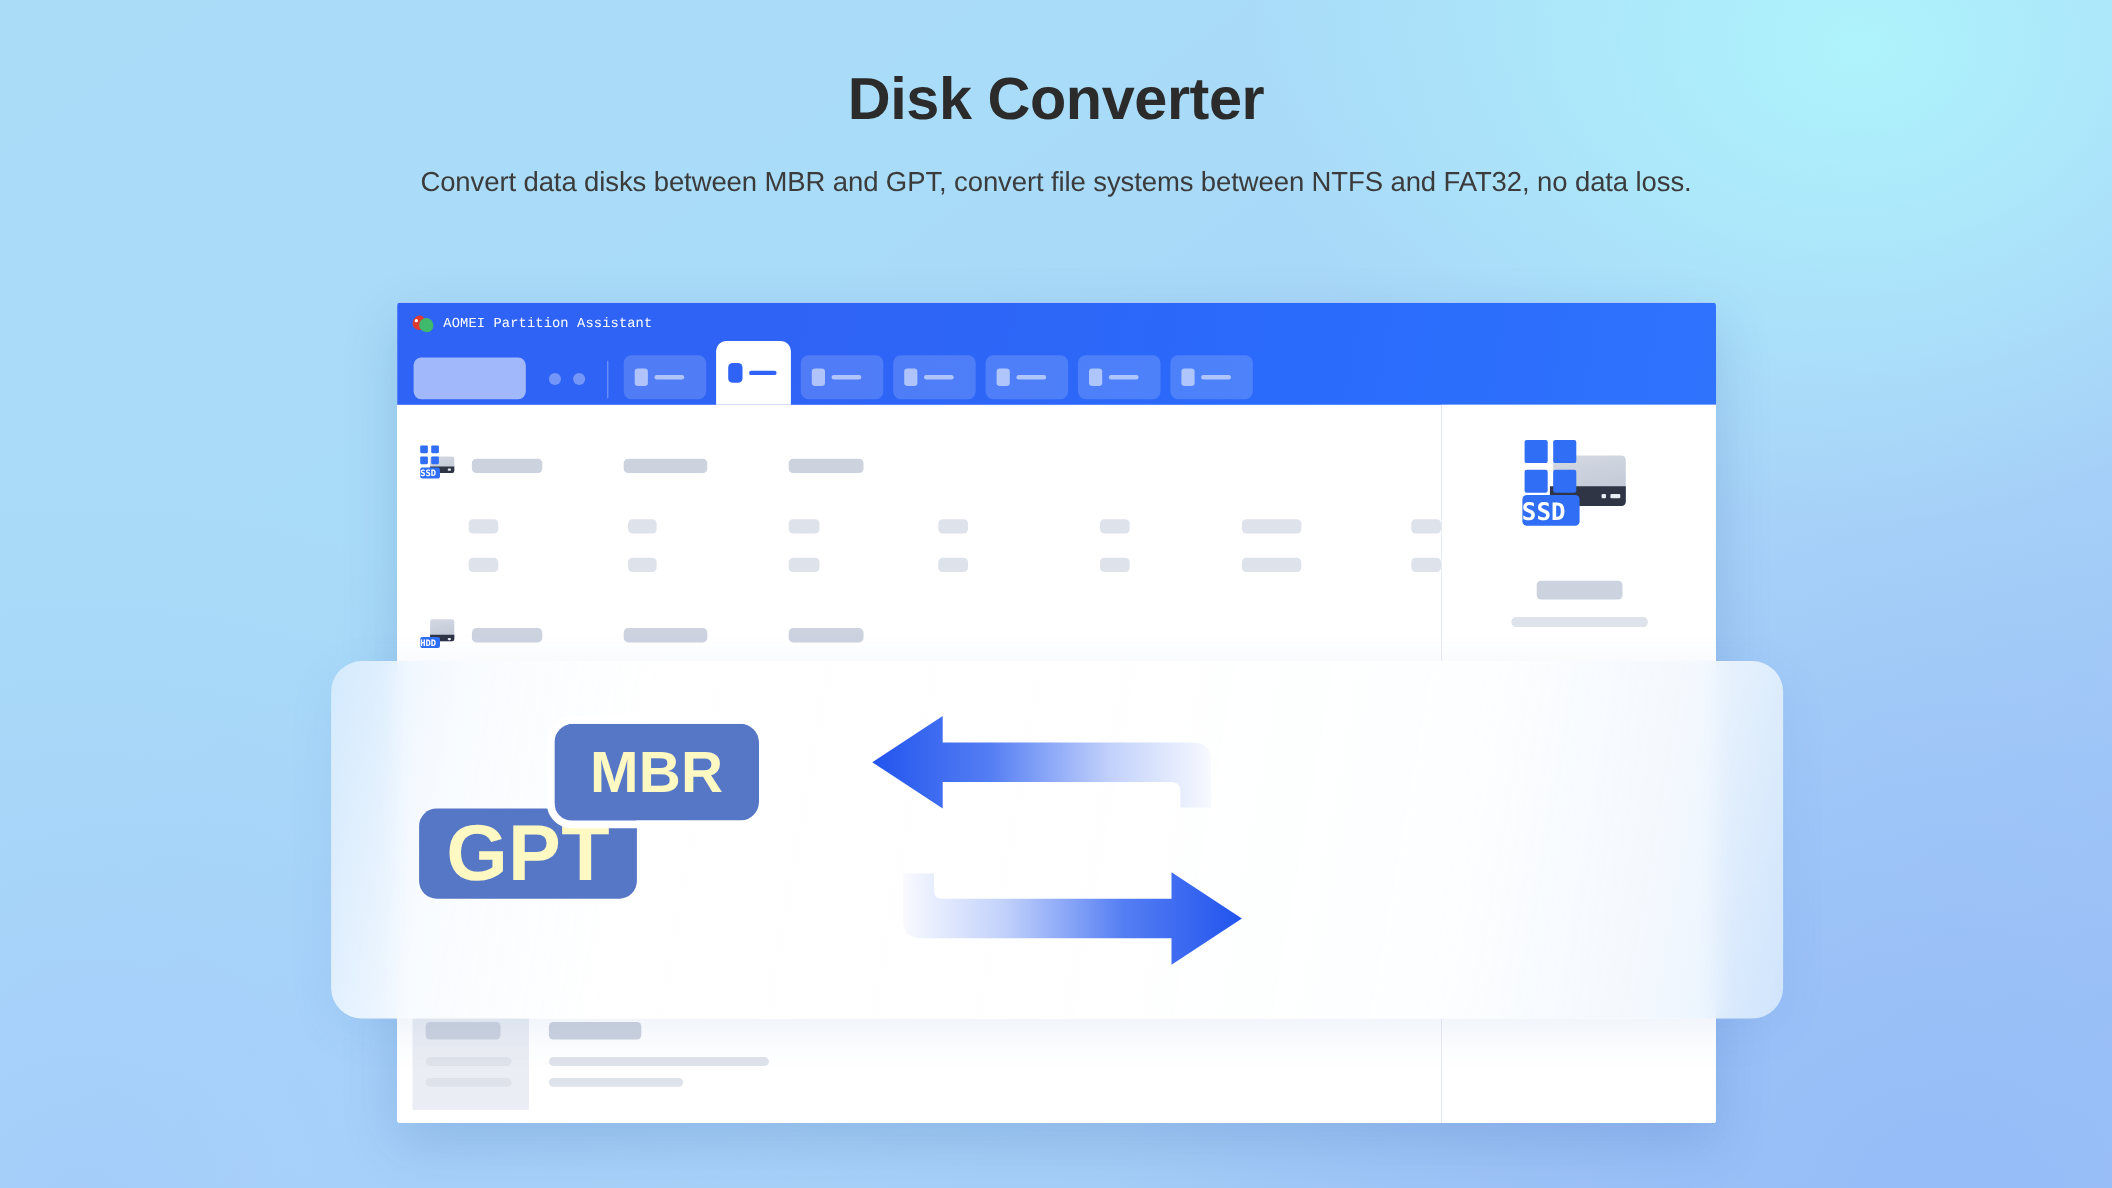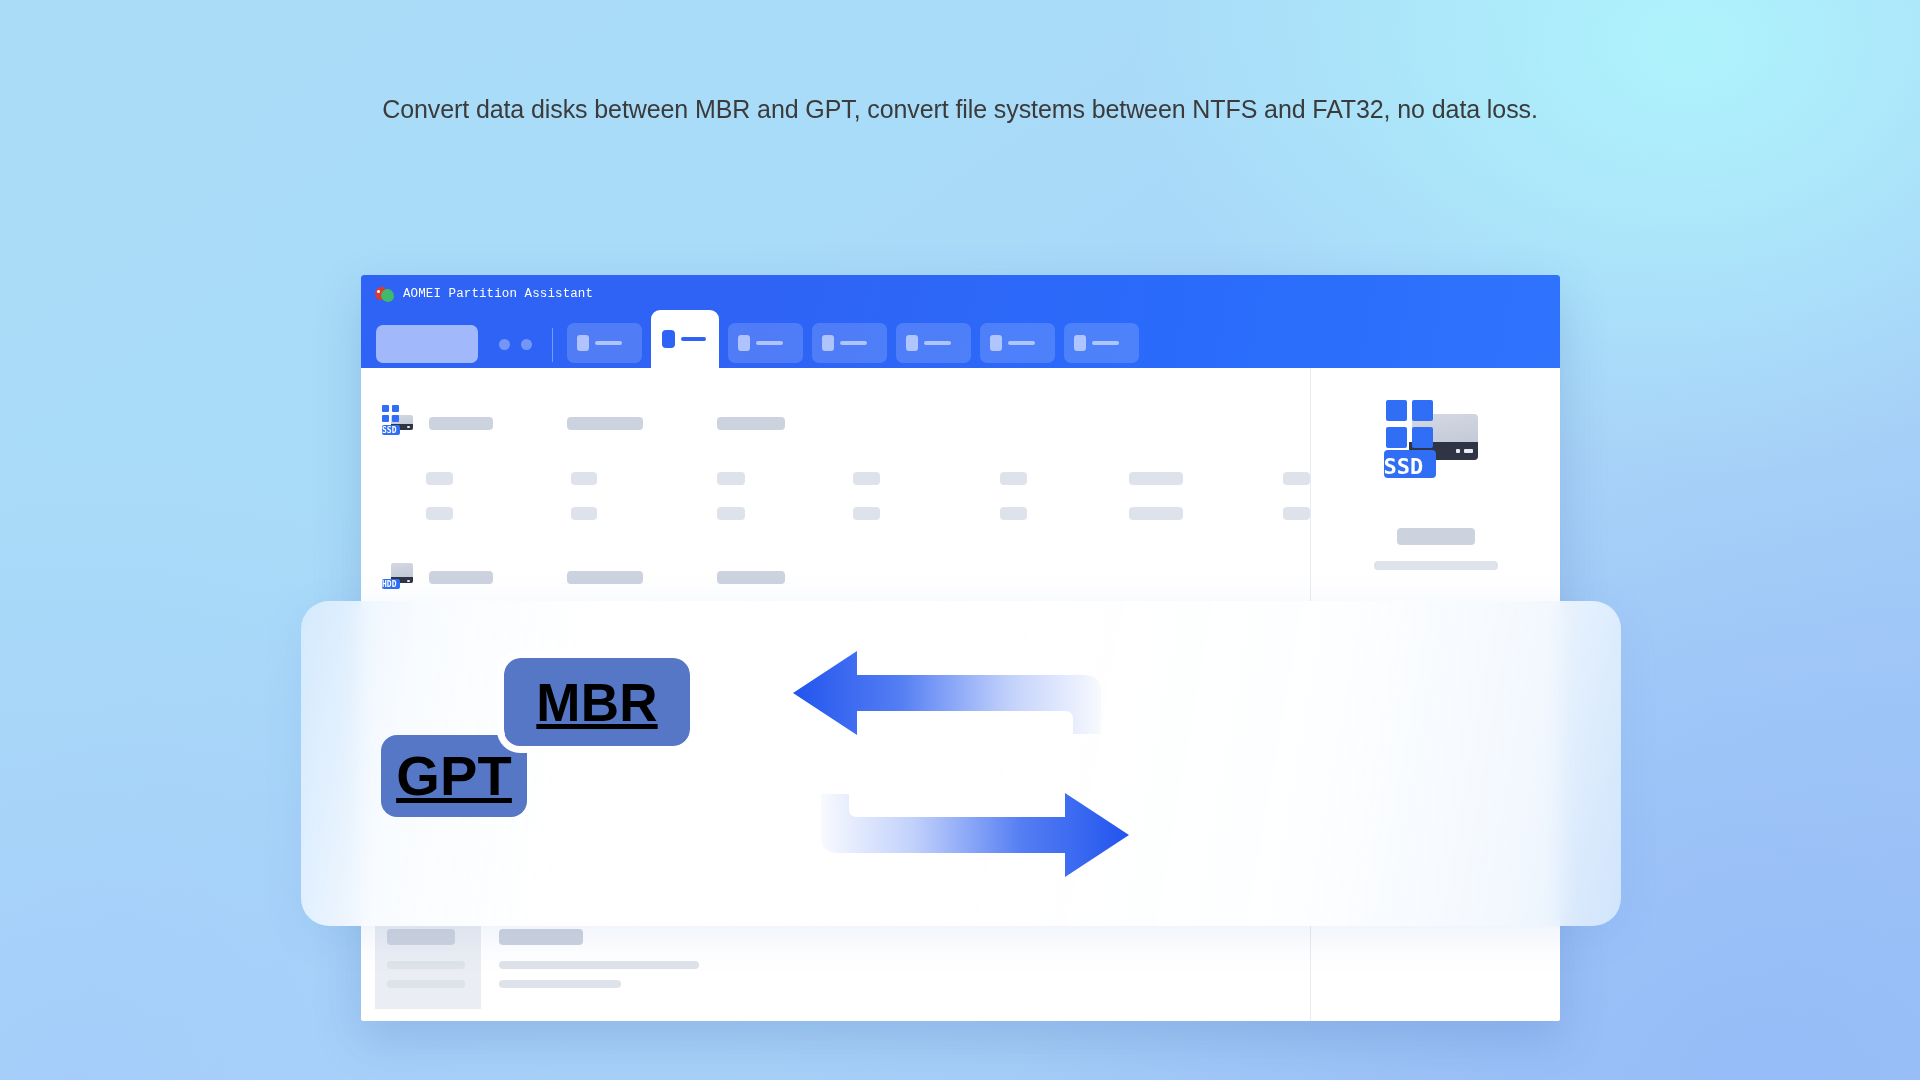--- a/index.html
+++ b/index.html
@@ -305,32 +305,31 @@
         rgba(253,254,255,0.985) 76%,
         rgba(243,248,254,0.93) 90%,
         rgba(221,237,253,0.80) 100%);
     backdrop-filter: blur(10px);
     box-shadow: 0 10px 40px rgba(70,120,200,0.10);
   }
 
   .badge-pill {
     position: absolute;
     background: #5577c6;
-    color: #000000;
+    color: #fef9c3;
     font-weight: 700;
     display: flex;
     align-items: center;
     justify-content: center;
     border-radius: 14px;
     letter-spacing: 0.2px;
     line-height: 1;
-    text-decoration: underline;
   }
   .badge-mbr  { left: 203px;  top: 57px;  width: 186px; height: 88px; font-size: 53px; border-radius: 17px; z-index: 3; }
-  .badge-gpt  { left: 80px;   top: 134px; width: 146px; height: 82px; font-size: 56px; border-radius: 16px; z-index: 2; }
+  .badge-gpt  { left: 80px;   top: 134px; width: 198px; height: 82px; font-size: 72px; border-radius: 16px; z-index: 2; }
   .badge-ntfs { left: 857px;  top: 57px;  width: 200px; height: 88px; font-size: 53px; border-radius: 17px; z-index: 3; }
   .badge-fat  { left: 964px;  top: 134px; width: 220px; height: 82px; font-size: 52px; border-radius: 16px; z-index: 2; }
 
   .badge-mbr::after, .badge-ntfs::after {
     content: "";
     position: absolute;
     inset: -7px;
     border-radius: 23px;
     border: 7px solid #ffffff;
     pointer-events: none;
@@ -341,20 +340,21 @@
     left: 460px;
     top: 18px;
     width: 400px;
     height: 290px;
   }
 </style>
 </head>
 <body>
 
 <div class="hero">
+  <div class="hero-title">Disk Converter</div>
   <div class="hero-sub">Convert data disks between MBR and GPT, convert file systems between NTFS and FAT32, no data loss.</div>
 </div>
 
 <div class="app-window">
 
   <div class="titlebar">
     <div class="titlebar-top">
       <div class="app-logo">
         <div class="blobA"></div>
           <div class="blobB"></div>

